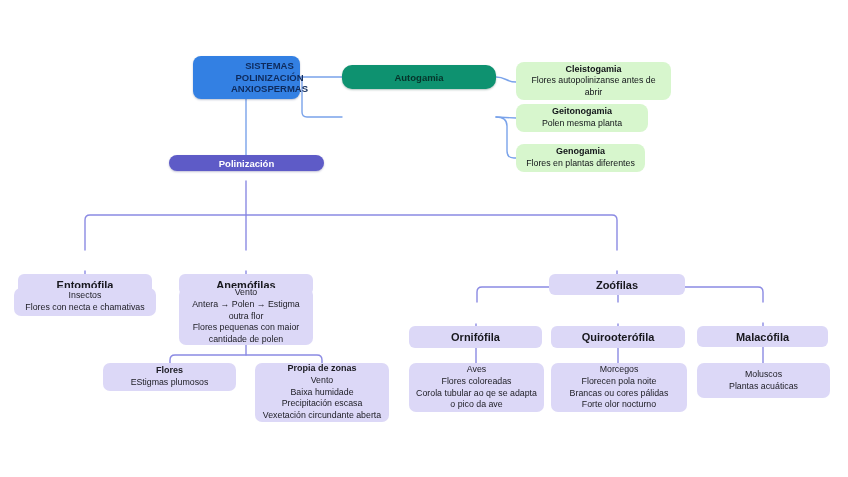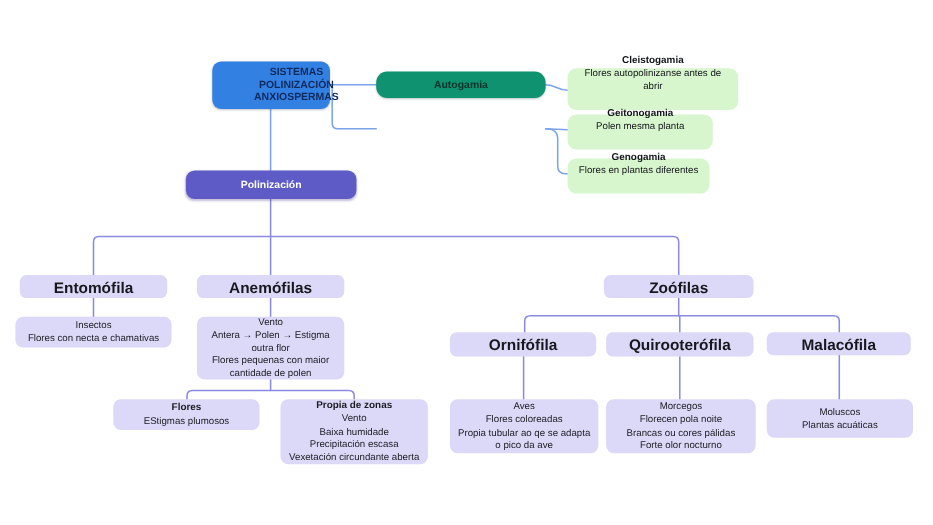--- a/index.html
+++ b/index.html
@@ -20,29 +20,30 @@
     line-height:1.25;border-radius:8px;box-shadow:0 1px 2px rgba(20,40,90,.28);
     text-transform:uppercase;
     padding-left:46px;
   }
   .n-green{
     background:var(--green-bg);color:var(--green-text);font-weight:700;font-size:9.5px;
     border-radius:10px;box-shadow:0 1px 2px rgba(10,60,45,.3);
   }
   .n-lightgreen{
     background:var(--lightgreen-bg);color:#111418;font-size:8.8px;line-height:1.3;
-    border-radius:8px;padding:16px 6px;justify-content:flex-end;
+    border-radius:8px;padding:3px 6px;
   }
   .n-purple{
     background:var(--purple-bg);color:#ffffff;font-weight:700;font-size:9.5px;
     border-radius:8px;box-shadow:0 1px 2px rgba(50,45,120,.3);
   }
   .n-lav-h{
-    background:var(--lavender-bg);color:#17171d;font-weight:700;font-size:14px;
+    background:var(--lavender-bg);color:#17171d;font-weight:700;font-size:11px;
     border-radius:6px;
+    margin-top:24px;
   }
   .n-lav-b{
     background:var(--lavender-bg);color:#1b1b22;font-size:8.8px;line-height:1.32;
     border-radius:7px;padding:14px 2px;
   }
   .t{font-weight:700;font-size:9px;line-height:1.3;}
   .b{white-space:pre-line;}
 </style>
 </head>
 <body>
@@ -84,21 +85,21 @@
   <div class="node n-lightgreen" style="left:516px;top:104px;width:132px;height:28px">
     <span class="t">Geitonogamia</span>
     <span class="b">Polen mesma planta</span>
   </div>
 
   <div class="node n-lightgreen" style="left:516px;top:144px;width:129px;height:28px">
     <span class="t">Genogamia</span>
     <span class="b">Flores en plantas diferentes</span>
   </div>
 
-  <div class="node n-purple" style="left:169px;top:155px;width:155px;height:26px">Polinización</div>
+  <div class="node n-purple" style="left:169px;top:155px;width:155px;height:16px">Polinización</div>
 
   <div class="node n-lav-h" style="left:18px;top:250px;width:134px;height:21px">Entomófila</div>
 
   <div class="node n-lav-h" style="left:179px;top:250px;width:134px;height:21px">Anemófilas</div>
 
   <div class="node n-lav-h" style="left:549px;top:250px;width:136px;height:21px">Zoófilas</div>
 
   <div class="node n-lav-b b" style="left:14px;top:288px;width:142px;height:27px">Insectos
 Flores con necta e chamativas</div>
 
@@ -122,21 +123,21 @@
   </div>
 
   <div class="node n-lav-h" style="left:409px;top:302px;width:133px;height:22px">Ornifófila</div>
 
   <div class="node n-lav-h" style="left:551px;top:302px;width:134px;height:22px">Quirooterófila</div>
 
   <div class="node n-lav-h" style="left:697px;top:302px;width:131px;height:21px">Malacófila</div>
 
   <div class="node n-lav-b b" style="left:409px;top:363px;width:135px;height:49px">Aves
 Flores coloreadas
-Propia tubular ao qe se adapta
+Corola tubular ao qe se adapta
 o pico da ave</div>
 
   <div class="node n-lav-b b" style="left:551px;top:363px;width:136px;height:49px">Morcegos
 Florecen pola noite
 Brancas ou cores pálidas
 Forte olor nocturno</div>
 
   <div class="node n-lav-b b" style="left:697px;top:363px;width:133px;height:35px">Moluscos
 Plantas acuáticas</div>
 

